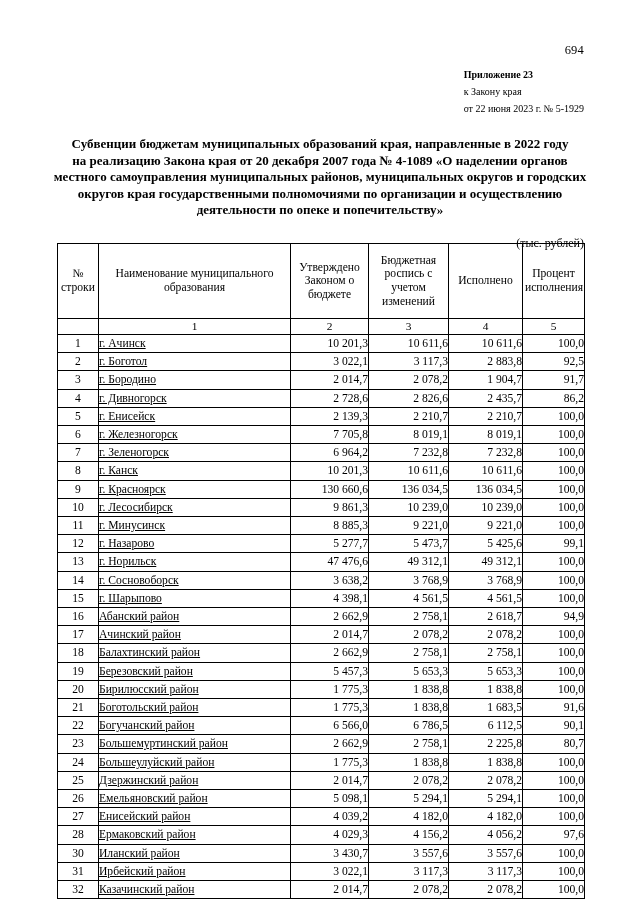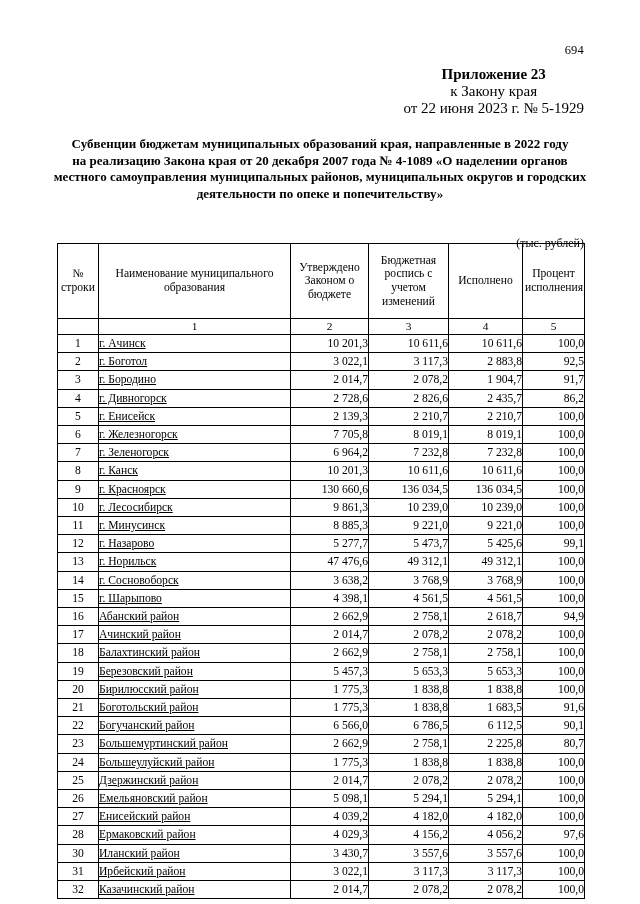--- a/index.html
+++ b/index.html
@@ -29,22 +29,22 @@
     top: 44px;
     right: 56px;
     font-size: 12.5px;
     line-height: 1;
     letter-spacing: 0.2px;
   }
   .appendix-block {
     position: absolute;
     top: 66px;
     right: 56px;
-    text-align: center;
-    font-size: 15px;
+    text-align: left;
+    font-size: 10px;
     line-height: 17px;
   }
   .appendix-title {
     font-weight: bold;
   }
   .appendix-line { white-space: nowrap; }
 
   
   .doc-title {
     position: absolute;
@@ -137,20 +137,21 @@
   <div class="appendix-block">
     <div class="appendix-line appendix-title">Приложение 23</div>
     <div class="appendix-line">к Закону края</div>
     <div class="appendix-line">от 22 июня 2023 г. № 5-1929</div>
   </div>
 
   <div class="doc-title">
     <div>Субвенции бюджетам муниципальных образований края, направленные в 2022 году</div>
     <div>на реализацию Закона края от 20 декабря 2007 года № 4-1089 «О наделении органов</div>
     <div>местного самоуправления муниципальных районов, муниципальных округов и городских</div>
+    <div>округов края государственными полномочиями по организации и осуществлению</div>
     <div>деятельности по опеке и попечительству»</div>
   </div>
 
   <div class="units-note">(тыс. рублей)</div>
 
   <div class="tbl-wrap">
     <table class="data">
       <colgroup>
         <col class="w-num">
         <col class="w-name">

